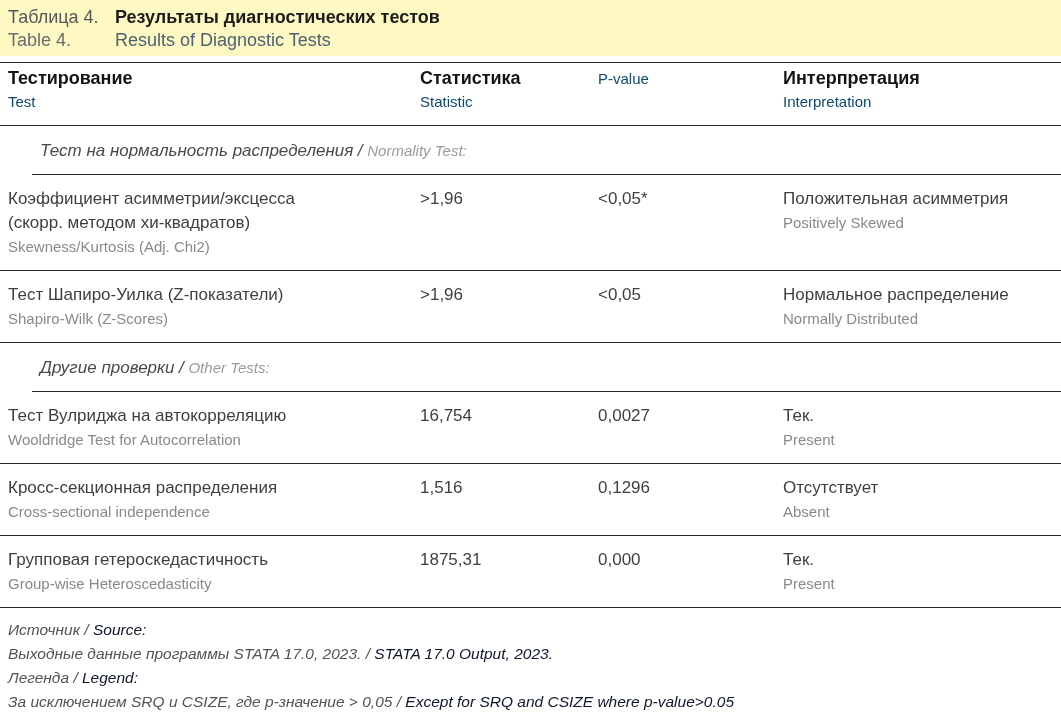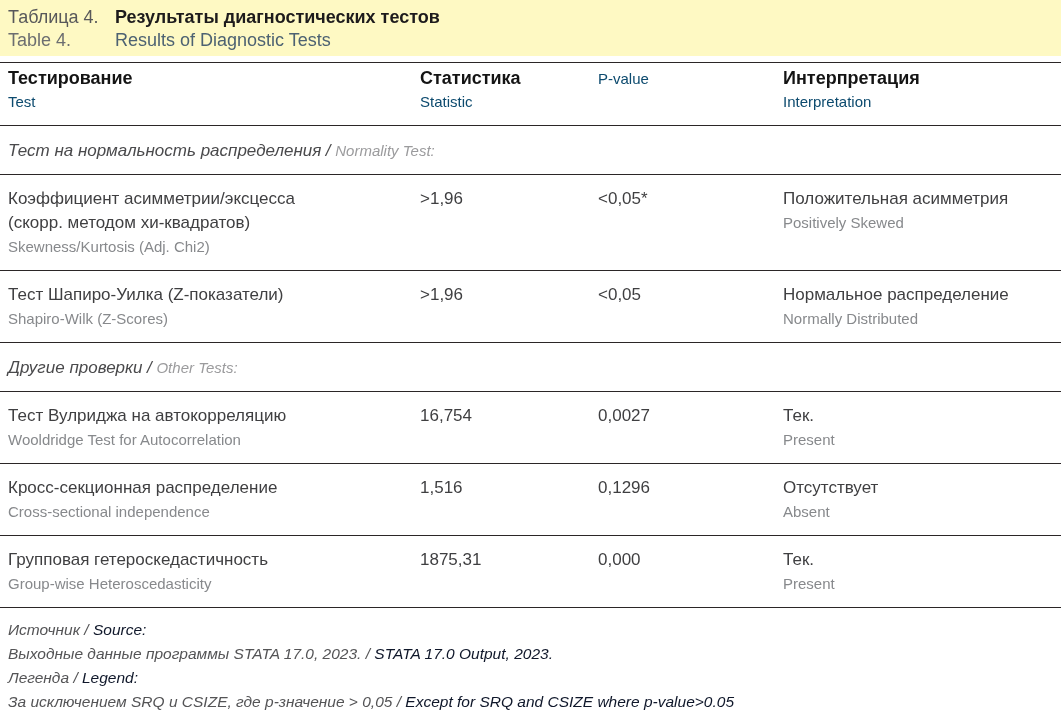--- a/index.html
+++ b/index.html
@@ -32,20 +32,21 @@
   }
   .thead-row { padding-top:4px; padding-bottom:13px; }
   .th-ru { font-size:18px; font-weight:bold; color:#141414; line-height:23px; }
   .th-en { font-size:15px; color:#0c4a6e; line-height:21px; margin-top:1px; }
 
   .section-row {
     display:block;
     padding:15px 0 13px 8px;
     border-bottom:1px solid #2b2627;
     font-style:italic;
+    margin-left:32px;
   }
   .section-ru { font-size:17px; color:#4a4a4c; }
   .section-sep { font-size:17px; color:#4a4a4c; }
   .section-en { font-size:15px; color:#9b9b9d; }
 
   .data-row { padding-top:12px; padding-bottom:13px; }
   .cell-ru { font-size:17px; color:#3f3f41; line-height:24px; }
   .cell-en { font-size:15px; color:#87898c; line-height:21px; margin-top:1px; }
   .cell-ru:empty, .cell-en:empty { display:none; }
 
@@ -138,21 +139,21 @@
     <div class="cell-ru">16,754</div>
     <div class="cell-ru">0,0027</div>
     <div>
       <div class="cell-ru">Тек.</div>
       <div class="cell-en">Present</div>
     </div>
   </div>
 
   <div class="trow data-row">
     <div>
-      <div class="cell-ru">Кросс-секционная распределение</div>
+      <div class="cell-ru">Кросс-секционная распределения</div>
       <div class="cell-en">Cross-sectional independence</div>
     </div>
     <div class="cell-ru">1,516</div>
     <div class="cell-ru">0,1296</div>
     <div>
       <div class="cell-ru">Отсутствует</div>
       <div class="cell-en">Absent</div>
     </div>
   </div>
 

